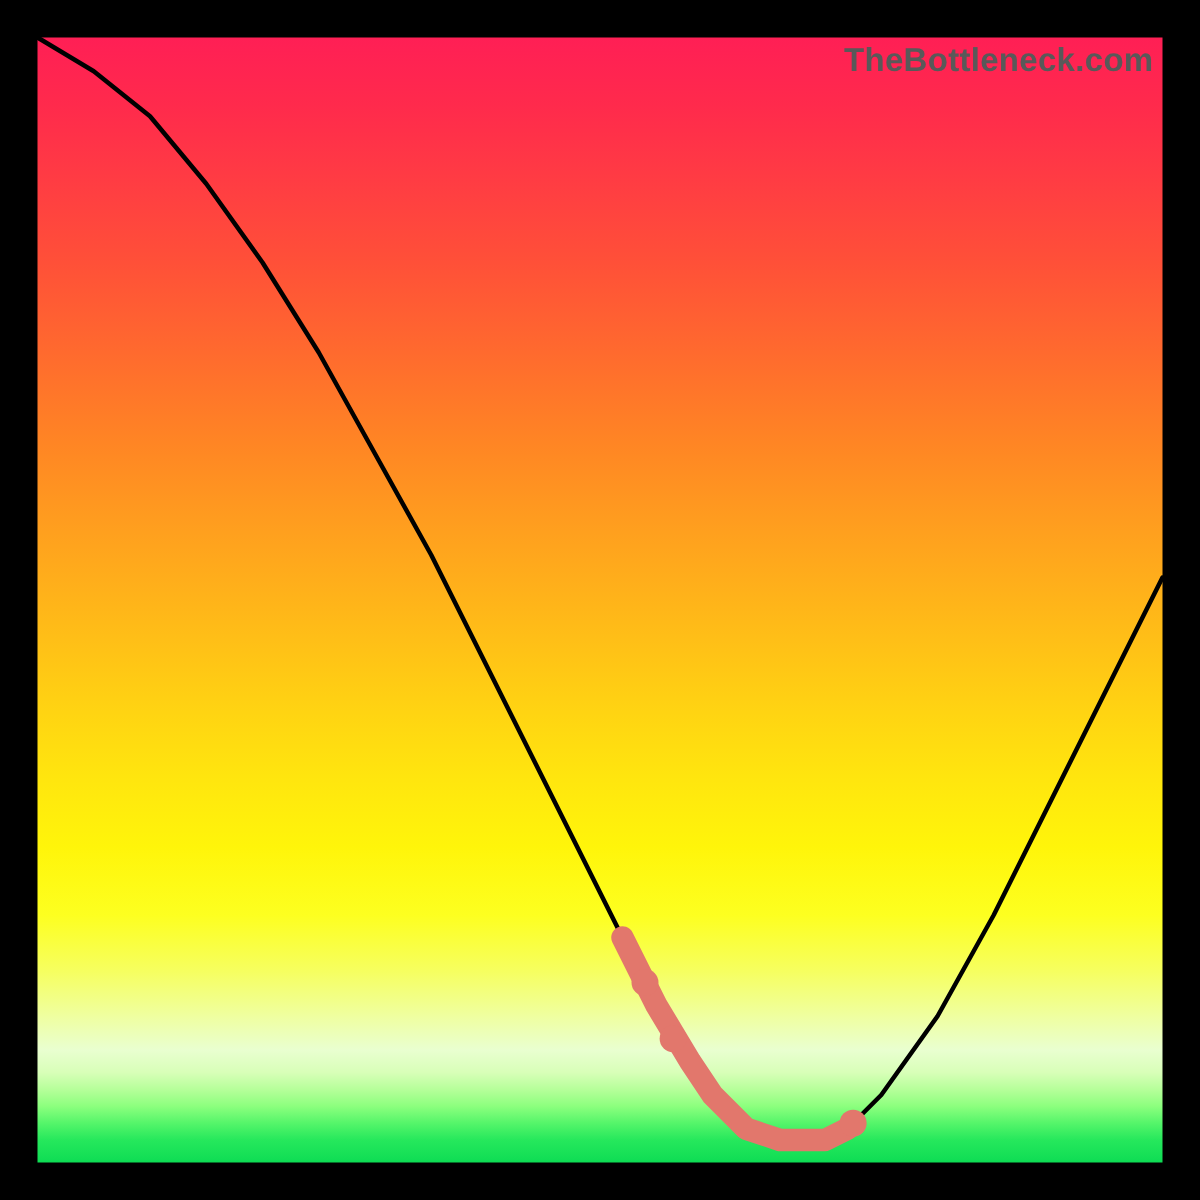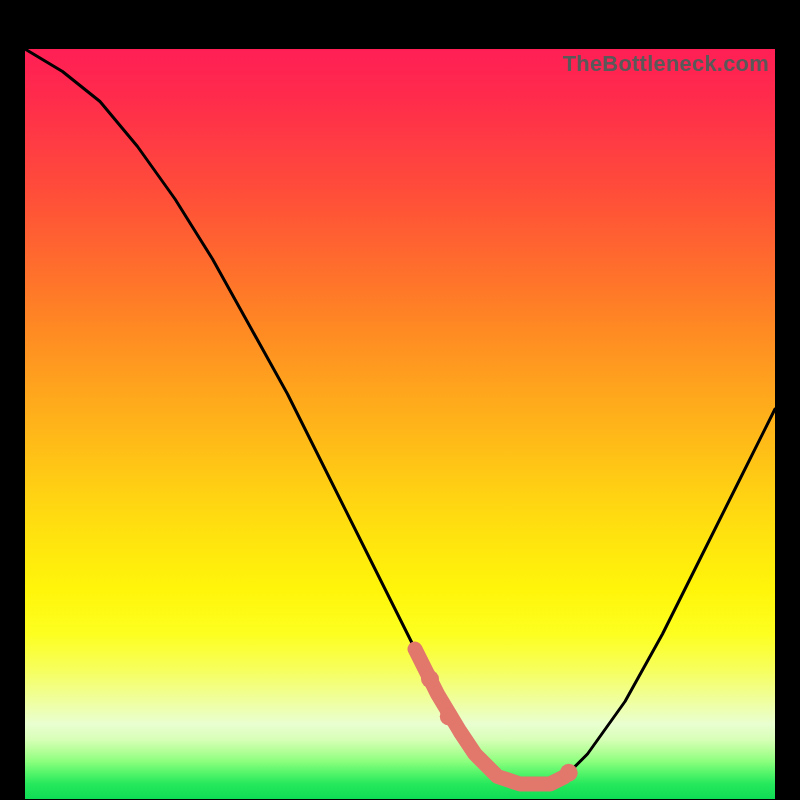--- a/index.html
+++ b/index.html
@@ -11,21 +11,20 @@
     overflow: hidden;
     font-family: Arial, Helvetica, sans-serif;
   }
   .frame {
     position: absolute;
     left: 25px;
     top: 25px;
     width: 750px;
     height: 750px;
     background: #000;
-    margin-top: 24px;
   }
   .plot-area {
     position: absolute;
     left: 0;
     top: 0;
     width: 750px;
     height: 750px;
     
     background: linear-gradient(
       to bottom,

